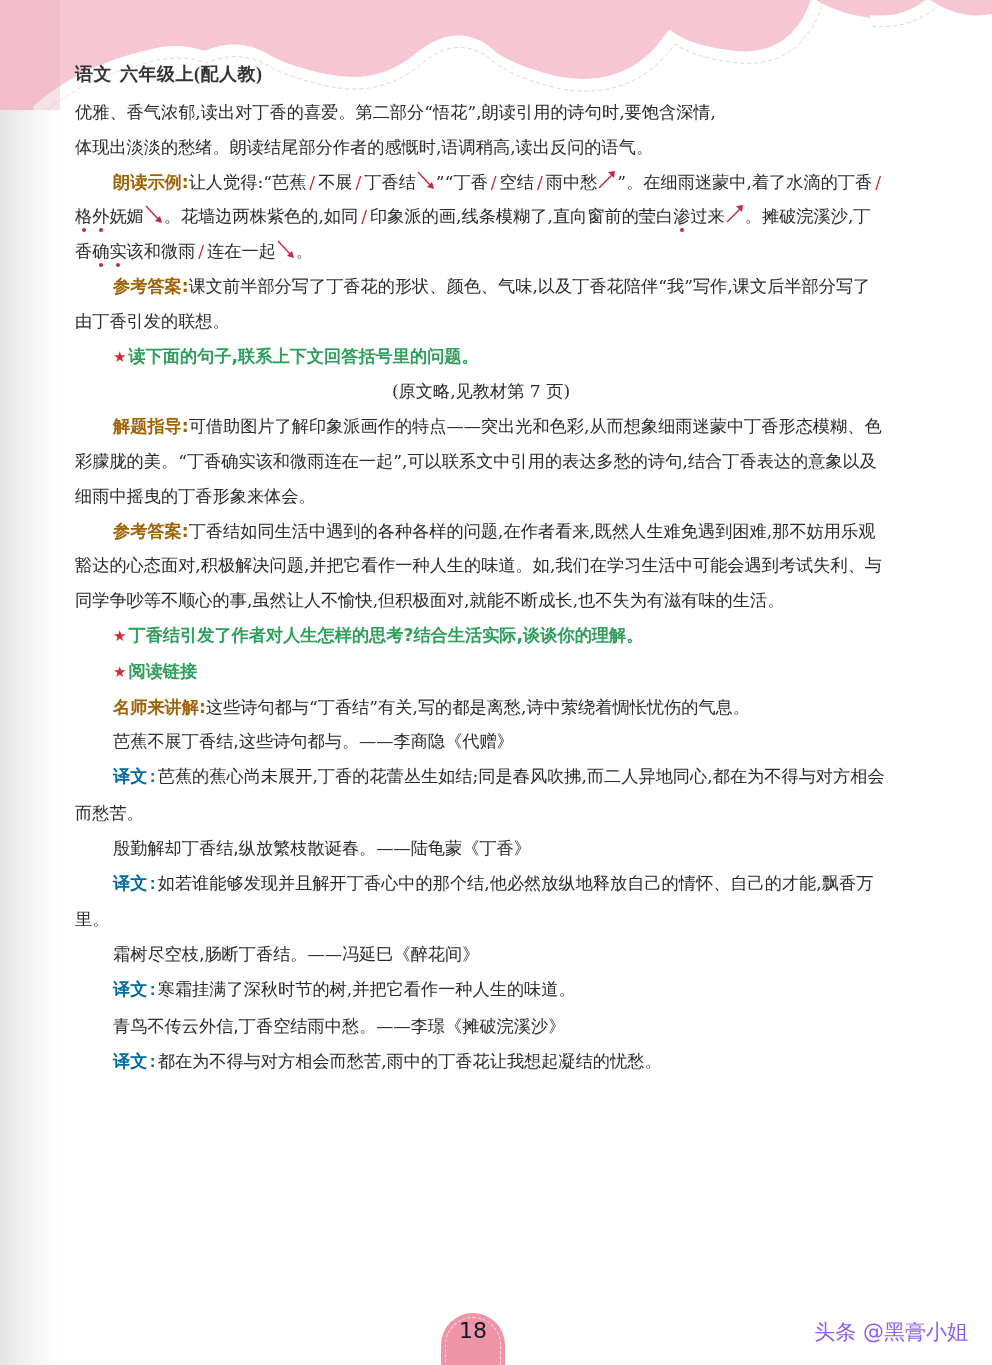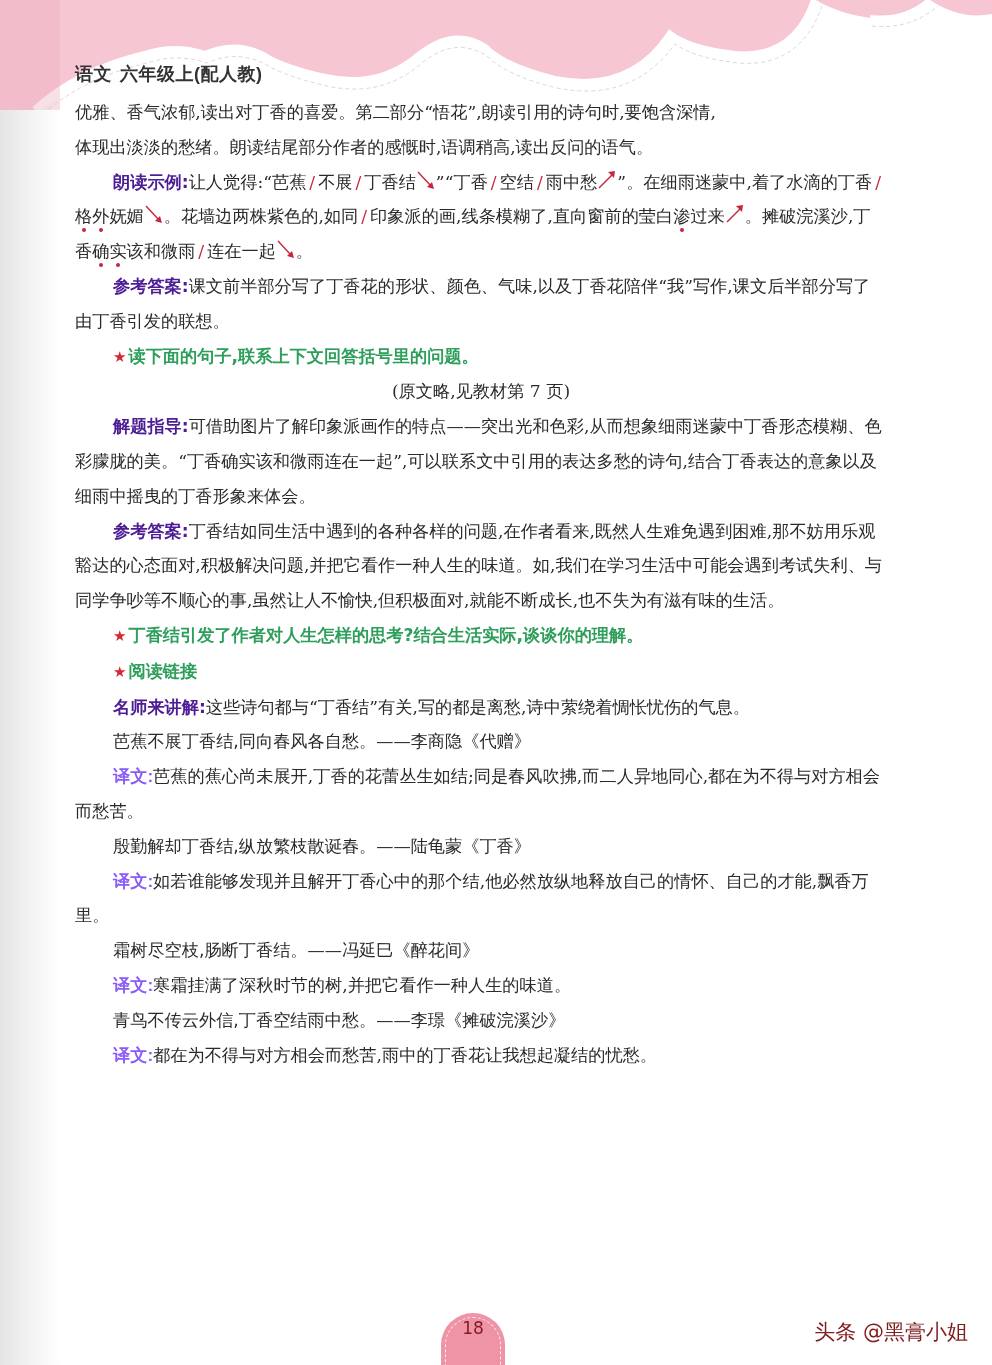--- a/index.html
+++ b/index.html
@@ -10,58 +10,58 @@
     color: #2a2a2a;
   }
   .gutter {
     position: absolute; left: 0; top: 0; width: 60px; height: 1365px;
     background: linear-gradient(to right, #e4e4e4 0%, #f3f3f3 50%, rgba(255,255,255,0) 100%);
     z-index: 0;
   }
   .cloud-header { position: absolute; left: 0; top: 0; width: 992px; height: 110px; z-index: 1; }
   .header-title {
     position: absolute; left: 75px; top: 62px; z-index: 2;
-    font-family: Liberation Sans, sans-serif;
+    font-family: Liberation Serif, serif;
     font-size: 18px; font-weight: bold; color: #333; letter-spacing: 0.5px;
   }
   .header-title .t2 { margin-left: 8px; }
   .content {
     position: absolute; left: 75px; top: 95px; width: 812px; z-index: 2;
     font-size: 17.2px; line-height: 34.8px;
   }
   p { margin: 0; }
   .indent { text-indent: 38px; }
   .center { text-align: center; }
-  .lbl-red { color: #4c1d95; font-family: "DejaVu Sans", "Liberation Sans", sans-serif; font-weight: bold; }
-  .lbl-green { color: #8b5cf6; font-family: Liberation Sans, sans-serif; font-weight: bold; text-align: right; }
+  .lbl-red { color: #a16207; font-family: "DejaVu Sans", "Liberation Sans", sans-serif; font-weight: bold; }
+  .lbl-green { color: #0369a1; font-family: Liberation Mono, monospace; font-weight: bold; text-align: right; }
   .q-green { color: #2e9e5b; font-family: "DejaVu Sans", "Liberation Sans", sans-serif; font-weight: bold; }
   .star { color: #d42a34; font-size: 15px; margin-right: 2px; }
   .poem { font-family: "DejaVu Sans", "Liberation Sans", sans-serif; }
   .slash { color: #c5283d; margin: 0 3px; font-weight: normal; }
   .arrow-down, .arrow-up { display: inline-block; width: 20px; height: 22px; vertical-align: -3px; }
   .dot { position: relative; }
   .dot::after {
     content: ""; position: absolute; left: 50%; bottom: -6px; width: 4px; height: 4px;
     margin-left: -2px; border-radius: 50%; background: #c5283d;
   }
   .page-badge {
     position: absolute; left: 441px; top: 1313px; width: 64px; height: 52px; z-index: 3;
     background: #ef94a6; border-radius: 32px 32px 0 0;
     display: flex; align-items: flex-start; justify-content: center;
   }
   .page-badge::before {
     content: ""; position: absolute; left: 4px; top: 4px; right: 4px; bottom: -4px;
     border: 1px dashed rgba(255,255,255,0.8); border-radius: 28px 28px 0 0;
   }
   .page-num {
-    margin-top: 5px; color: #7f1d1d; font-family: "DejaVu Sans", "Liberation Sans", sans-serif; font-size: 17px;
+    margin-top: 5px; color: #0f172a; font-family: "DejaVu Sans", "Liberation Sans", sans-serif; font-size: 22px;
   }
   .watermark {
     position: absolute; right: 24px; top: 1318px; z-index: 3;
-    font-family: "DejaVu Sans", "Liberation Sans", sans-serif; font-size: 21px; color: #7f1d1d;
+    font-family: "DejaVu Sans", "Liberation Sans", sans-serif; font-size: 21px; color: #8b5cf6;
     text-shadow: 0 0 2px #fff, 0 0 2px #fff;
   }
 </style>
 </head>
 <body>
 
 <div class="gutter"></div>
 
 <svg class="cloud-header" viewBox="0 0 992 110" preserveAspectRatio="none">
   <path d="M0,0 L992,0 L992,14 Q960,20 930,0 L930,0 Q905,22 870,18 Q840,14 815,0 Q795,60 735,55 Q690,50 670,35 Q630,95 555,80 Q505,68 485,48 Q455,28 420,55 Q380,90 325,78 Q290,70 270,60 Q240,40 205,55 Q175,45 145,55 Q80,70 35,110 L0,120 Z" fill="#f7c6d3"></path>
@@ -127,21 +127,21 @@
 
   <p class="indent q-green">
     <span class="star">★</span><span>阅读链接</span>
   </p>
 
   <p class="indent">
     <span class="lbl-red">名师来讲解:</span><span>这些诗句都与“丁香结”有关,写的都是离愁,诗中萦绕着惆怅忧伤的气息。</span>
   </p>
 
   <p class="indent">
-    <span class="poem">芭蕉不展丁香结,同向春风各自愁。</span><span>——李商隐《代赠》</span>
+    <span class="poem">芭蕉不展丁香结,这些诗句都与。</span><span>——李商隐《代赠》</span>
   </p>
   <p class="indent">
     <span class="lbl-green">译文:</span><span>芭蕉的蕉心尚未展开,丁香的花蕾丛生如结;同是春风吹拂,而二人异地同心,都在为不得与对方相会而愁苦。</span>
   </p>
 
   <p class="indent">
     <span class="poem">殷勤解却丁香结,纵放繁枝散诞春。</span><span>——陆龟蒙《丁香》</span>
   </p>
   <p class="indent">
     <span class="lbl-green">译文:</span><span>如若谁能够发现并且解开丁香心中的那个结,他必然放纵地释放自己的情怀、自己的才能,飘香万里。</span>

